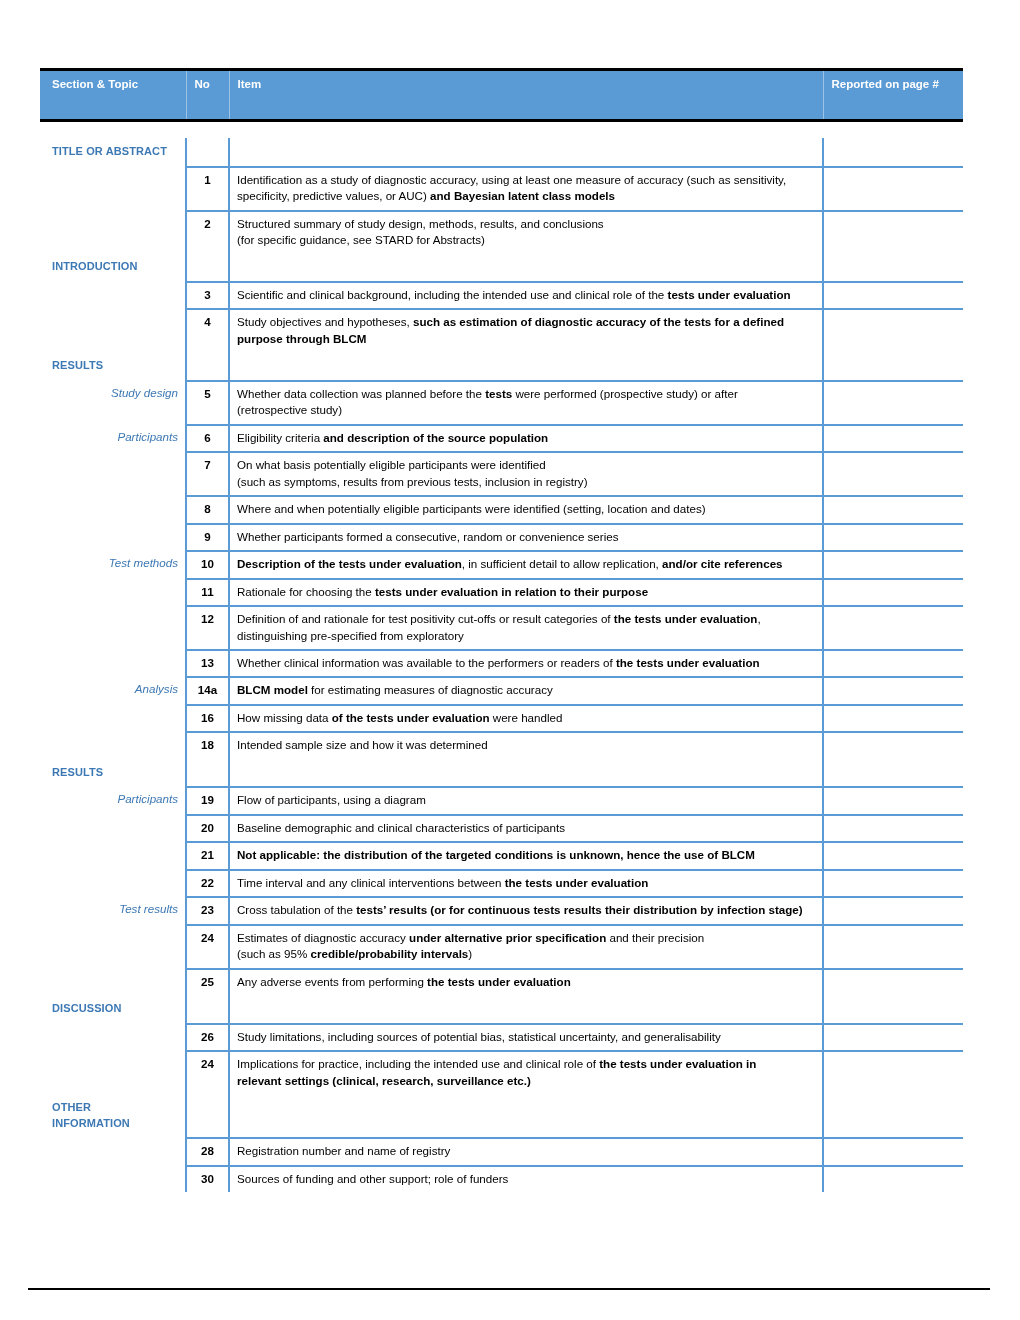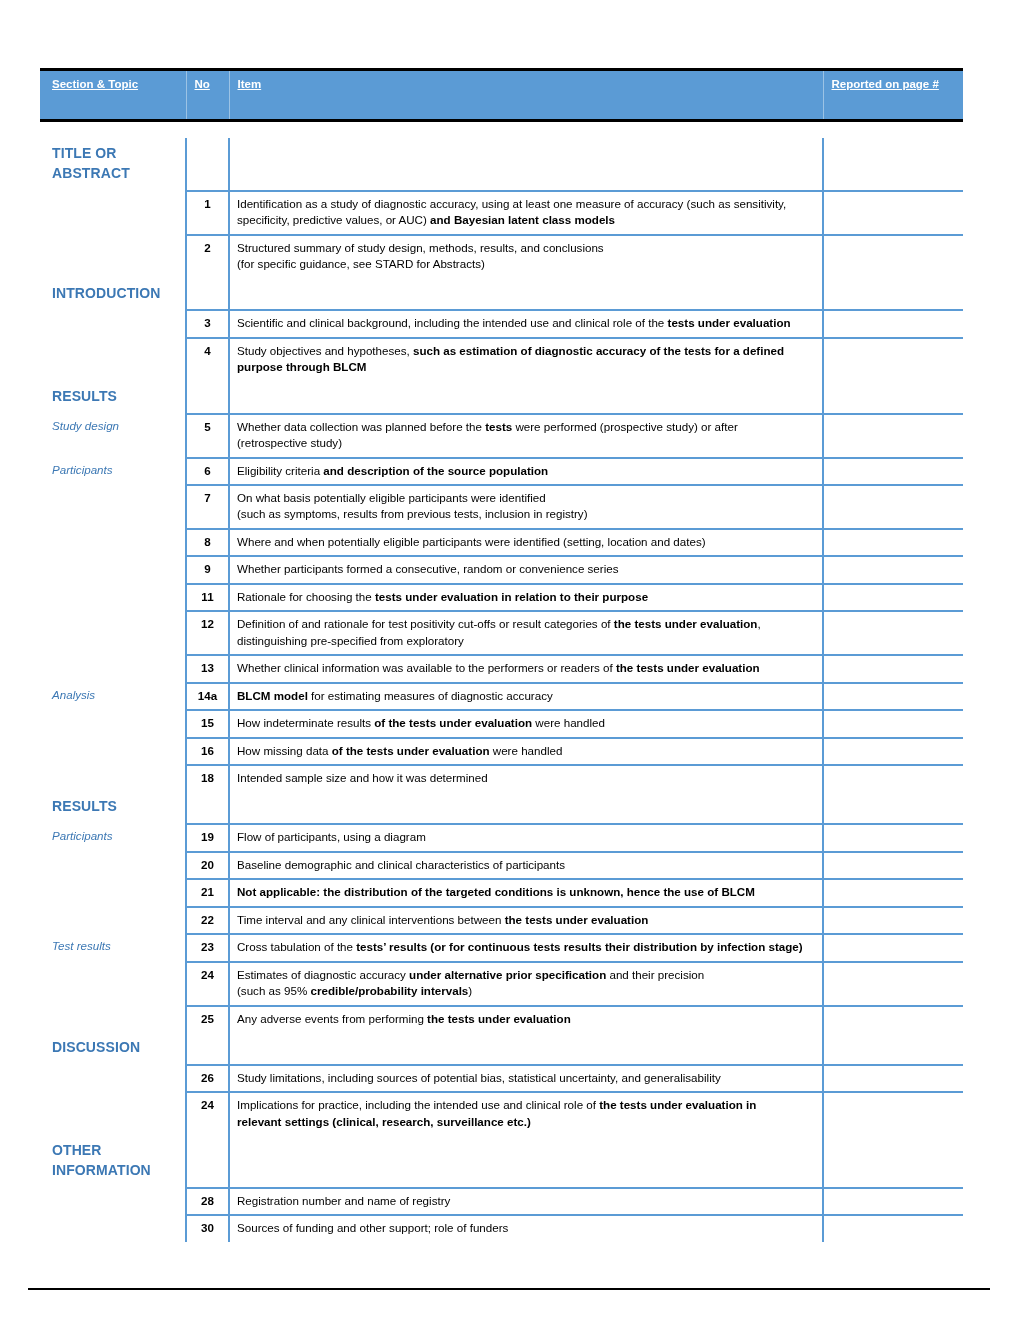--- a/index.html
+++ b/index.html
@@ -22,21 +22,21 @@
 
   
   thead tr.hdr-row th{
     background:#5B9BD5;color:#ffffff;
     font-size:11.5px;font-weight:bold;
     text-align:left;vertical-align:top;
     padding:6px 8px 8px 8px;
     border-top:3px solid #000000;
     border-bottom:3px solid #000000;
     border-right:1px solid #9CC3E5;
-    height:34px;line-height:1.25;text-decoration:underline;
+    height:34px;line-height:1.25;
   }
   thead tr.hdr-row th.last{border-right:none;}
   thead tr.hdr-row th.h-section{padding-left:12px;}
 
   
   tr.gap td{height:16px;border:none;padding:0;}
 
   
   tbody td{
     font-size:11.6px;line-height:1.42;color:#000000;
@@ -57,36 +57,37 @@
   }
   td.c-item{padding-right:18px;}
   td.c-page{
     border-left:2px solid #5B9BD5;
     border-right:none;
   }
 
   
   tr.section-row td{border-top:2px solid #5B9BD5;}
   tr.section-row td.c-section{
-    color:#3C78B4;font-weight:bold;font-size:14px;
+    color:#3C78B4;font-weight:bold;font-size:11px;
     letter-spacing:.1px;
     padding-top:6px;padding-bottom:7px;
     border-top:none;
   }
   tr.section-row td.c-no,
   tr.section-row td.c-item,
   tr.section-row td.c-page{border-top:none;}
 
   
   tr.section-row.first td.c-item{border-top:none;}
 
   
   td.topic{
     color:#3C78B4;font-style:italic;font-size:11.6px;
     border-top:none;
+    text-align:right;
   }
 
   b{font-weight:bold;}
 
   
   .footer-rule{
     position:absolute;left:28px;top:1288px;width:962px;
     border-top:2px solid #000000;
   }
 </style>
@@ -180,20 +181,26 @@
           <td class="c-item">Where and when potentially eligible participants were identified (setting, location and dates)</td>
           <td class="c-page"></td>
         </tr>
         <tr class="">
           <td class="c-section"></td>
           <td class="c-no">9</td>
           <td class="c-item">Whether participants formed a consecutive, random or convenience series</td>
           <td class="c-page"></td>
         </tr>
         <tr class="">
+          <td class="c-section topic">Test methods</td>
+          <td class="c-no">10</td>
+          <td class="c-item"><b>Description of the tests under evaluation</b>, in sufficient detail to allow replication, <b>and/or cite references</b></td>
+          <td class="c-page"></td>
+        </tr>
+        <tr class="">
           <td class="c-section"></td>
           <td class="c-no">11</td>
           <td class="c-item">Rationale for choosing the <b>tests under evaluation in relation to their purpose</b></td>
           <td class="c-page"></td>
         </tr>
         <tr class="">
           <td class="c-section"></td>
           <td class="c-no">12</td>
           <td class="c-item">Definition of and rationale for test positivity cut-offs or result categories of <b>the tests under evaluation</b>, distinguishing pre-specified from exploratory</td>
           <td class="c-page"></td>
@@ -205,26 +212,20 @@
           <td class="c-page"></td>
         </tr>
         <tr class="">
           <td class="c-section topic">Analysis</td>
           <td class="c-no">14a</td>
           <td class="c-item"><b>BLCM model</b> for estimating measures of diagnostic accuracy</td>
           <td class="c-page"></td>
         </tr>
         <tr class="">
           <td class="c-section"></td>
-          <td class="c-no">15</td>
-          <td class="c-item">How indeterminate results <b>of the tests under evaluation</b> were handled</td>
-          <td class="c-page"></td>
-        </tr>
-        <tr class="">
-          <td class="c-section"></td>
           <td class="c-no">16</td>
           <td class="c-item">How missing data <b>of the tests under evaluation</b> were handled</td>
           <td class="c-page"></td>
         </tr>
         <tr class="">
           <td class="c-section"></td>
           <td class="c-no">18</td>
           <td class="c-item">Intended sample size and how it was determined</td>
           <td class="c-page"></td>
         </tr>

